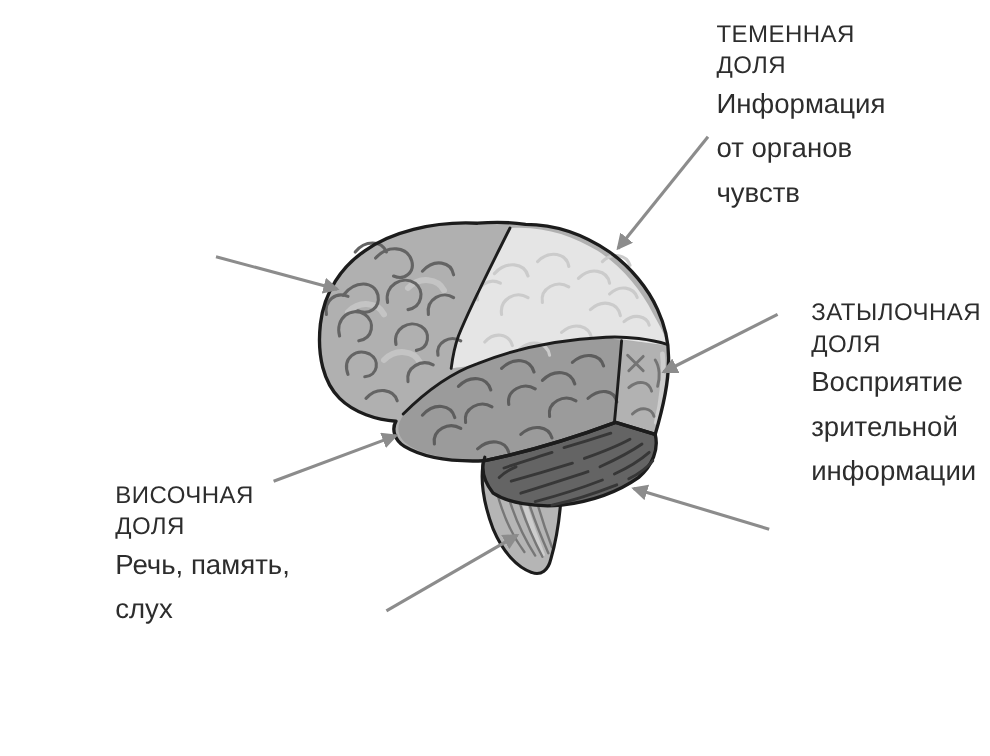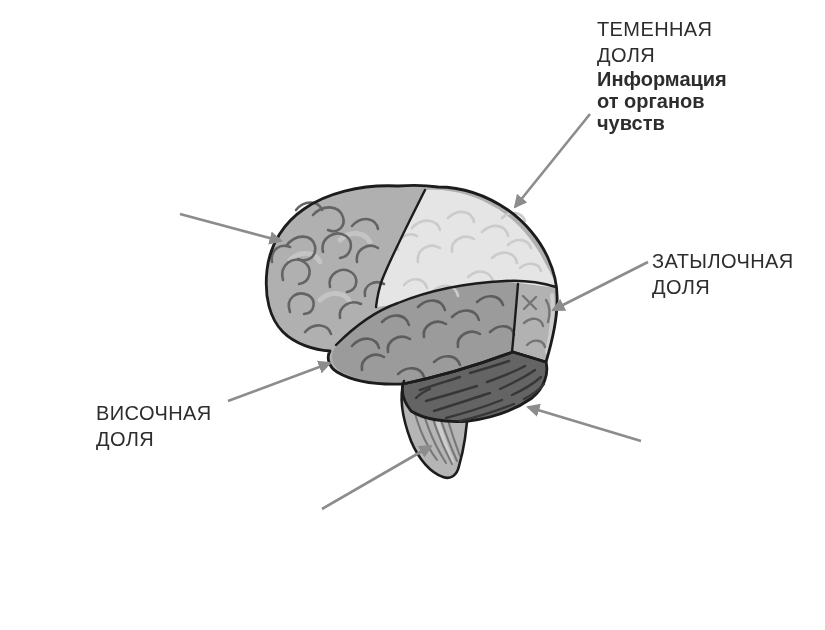--- a/index.html
+++ b/index.html
@@ -8,21 +8,21 @@
     font-family:"Liberation Sans","DejaVu Sans",sans-serif;
     padding-left:44px;
   }
   .stage svg{position:absolute;left:0;top:0;}
   .label{position:absolute;color:#2d2d2d;}
   .label .hd{
     font-size:20px;line-height:26px;letter-spacing:0.4px;
     white-space:pre-line;font-weight:400;
   }
   .label .bd{
-    font-size:20px;line-height:22px;white-space:pre-line;font-weight:700;
+    font-size:23px;line-height:37px;white-space:pre-line;font-weight:400;
   }
 </style>
 </head>
 <body>
 
 <div class="stage">
 
   <svg width="825" height="630" viewBox="0 0 825 630">
 
     <defs>
@@ -173,28 +173,33 @@
 
   <div class="label" style="left:597px;top:16px;">
     <div class="hd">ТЕМЕННАЯ
 ДОЛЯ</div>
     <div class="bd">Информация
 от органов
 чувств</div>
   </div>
 
 
-  <div class="label" style="left:652px;top:248px;">
+  <div class="label" style="left:676px;top:248px;">
     <div class="hd">ЗАТЫЛОЧНАЯ
 ДОЛЯ</div>
+    <div class="bd">Восприятие
+зрительной
+информации</div>
   </div>
 
   <div class="label" style="left:96px;top:400px;">
     <div class="hd">ВИСОЧНАЯ
 ДОЛЯ</div>
+    <div class="bd">Речь, память,
+слух</div>
   </div>
 
   <div class="label" style="left:657px;top:438px;">
   </div>
 
   <div class="label" style="left:197px;top:521px;">
   </div>
 
 </div>
 

